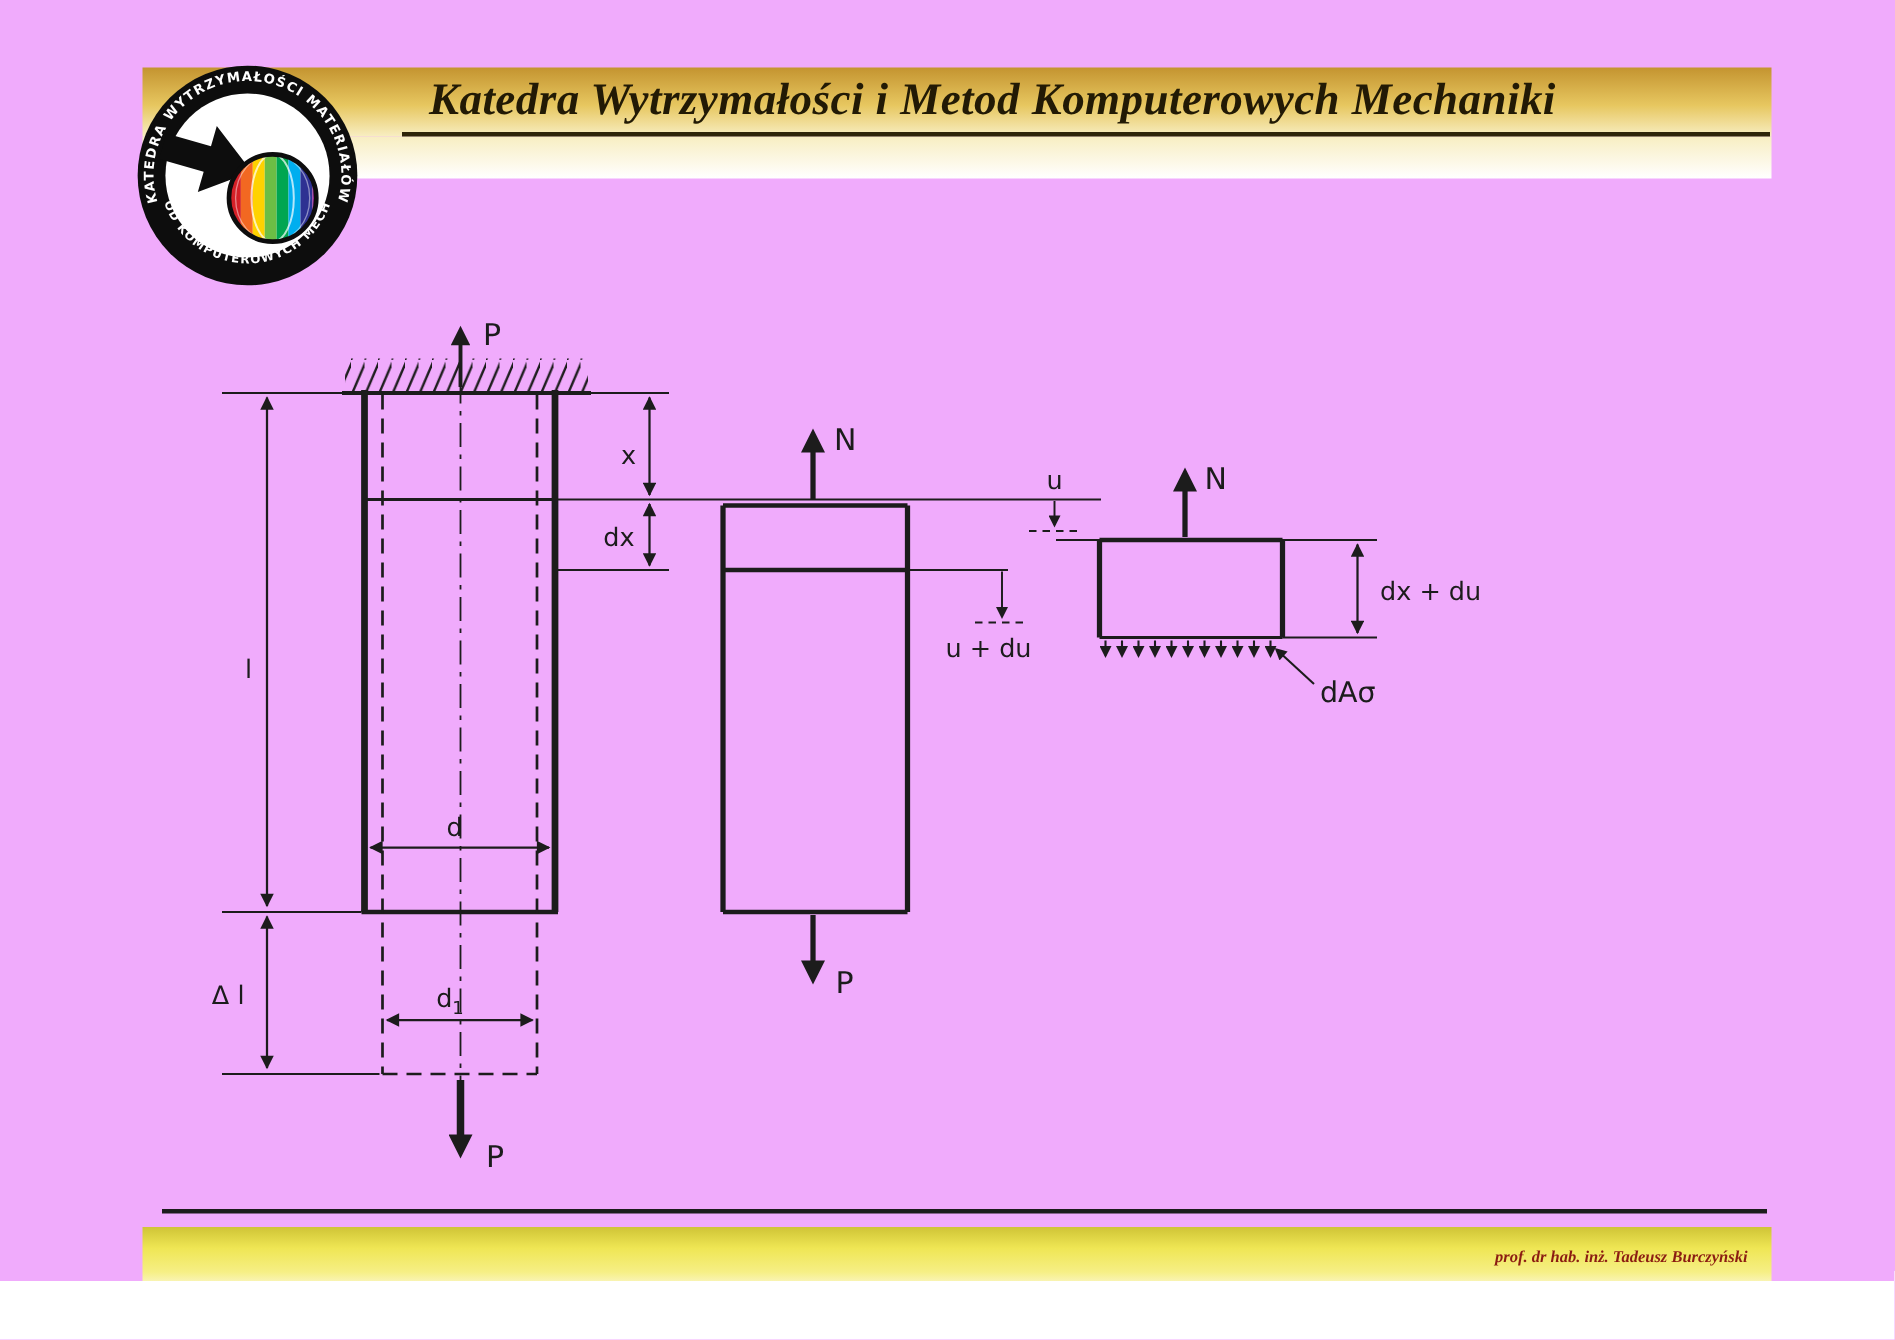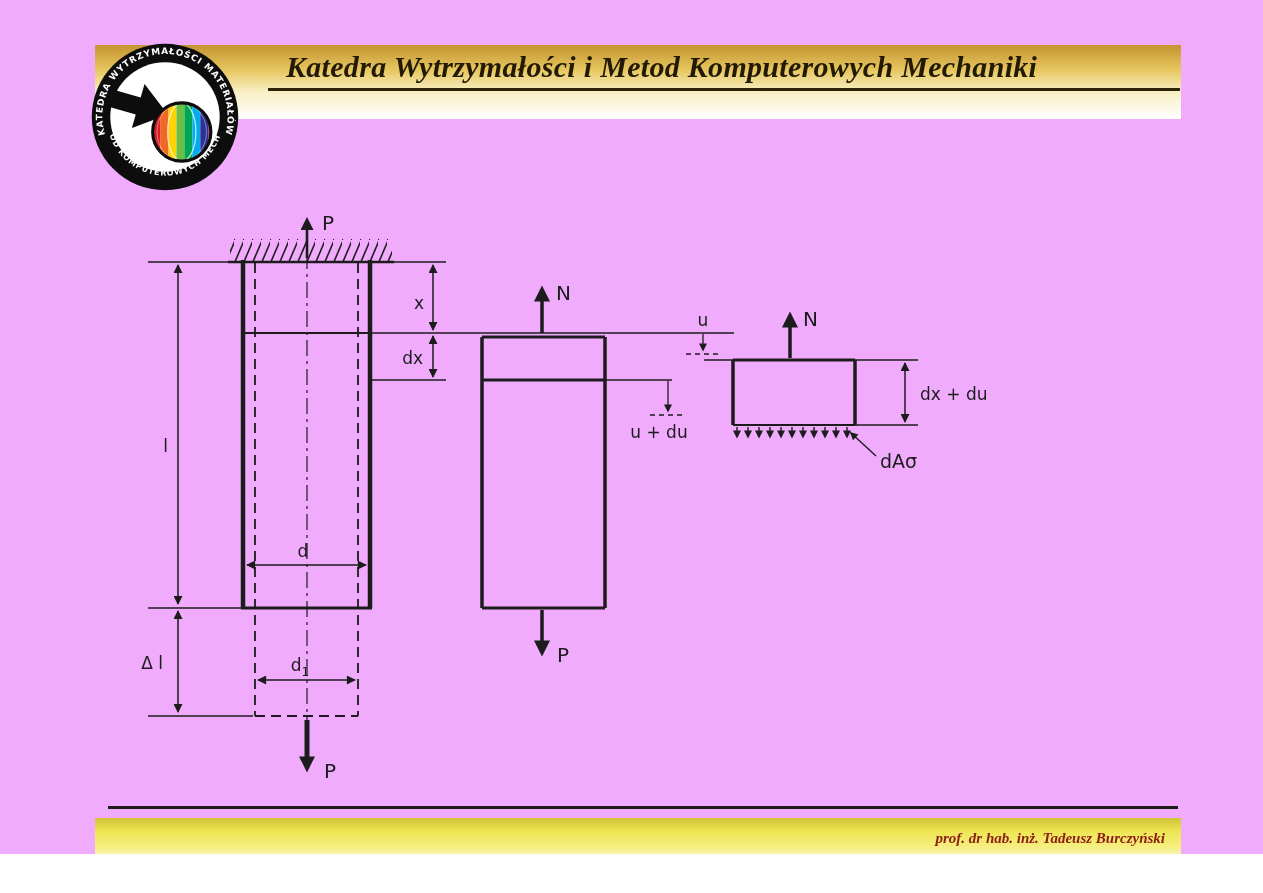--- a/index.html
+++ b/index.html
@@ -35,21 +35,21 @@
     position:absolute; left:95px; top:818px; width:1086px; height:40px;
     background:linear-gradient(180deg,
       var(--footer-band-top,#cfc436) 0%,
       var(--footer-band-mid,#efe654) 35%,
       #f6ef85 75%,
       var(--footer-band-bottom,#fbf7d0) 100%);
     display:flex; align-items:center; justify-content:flex-end; padding-right:16px;
   }
   .footer-credit {
     font-family:"Liberation Serif", serif; font-style:italic; font-weight:700;
-    font-size:15px; color:var(--footer-text,#8b1d12); white-space:nowrap;
+    font-size:11px; color:var(--footer-text,#8b1d12); white-space:nowrap;
   }
 
   
   .logo { position:absolute; left:90px; top:42px; }
   .arcText  { font-family:"DejaVu Sans", sans-serif; font-weight:700; font-size:10px;
               fill:#ffffff; letter-spacing:1px; }
   .arcTextB { font-family:"DejaVu Sans", sans-serif; font-weight:700; font-size:9px;
               fill:#ffffff; letter-spacing:1px; }
 
   

